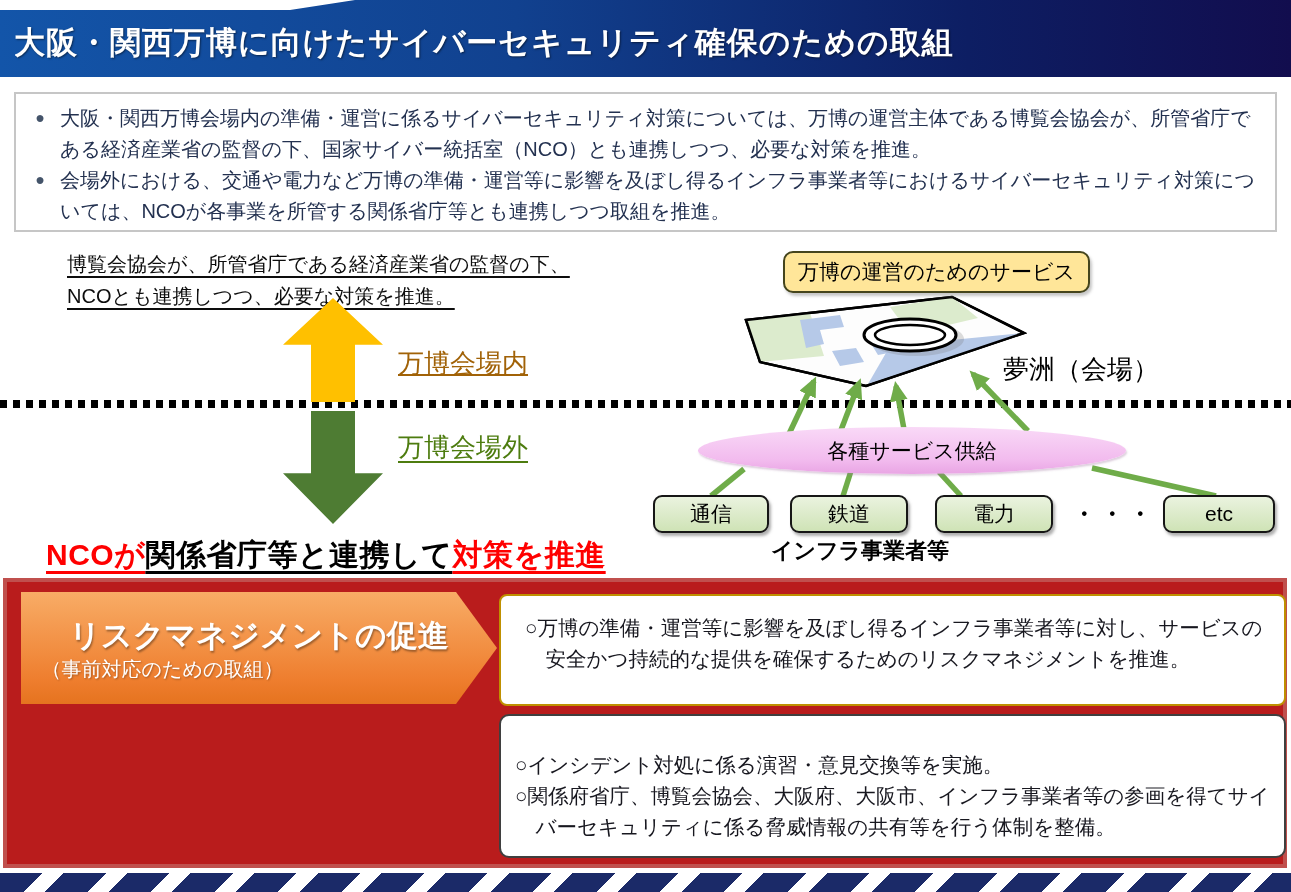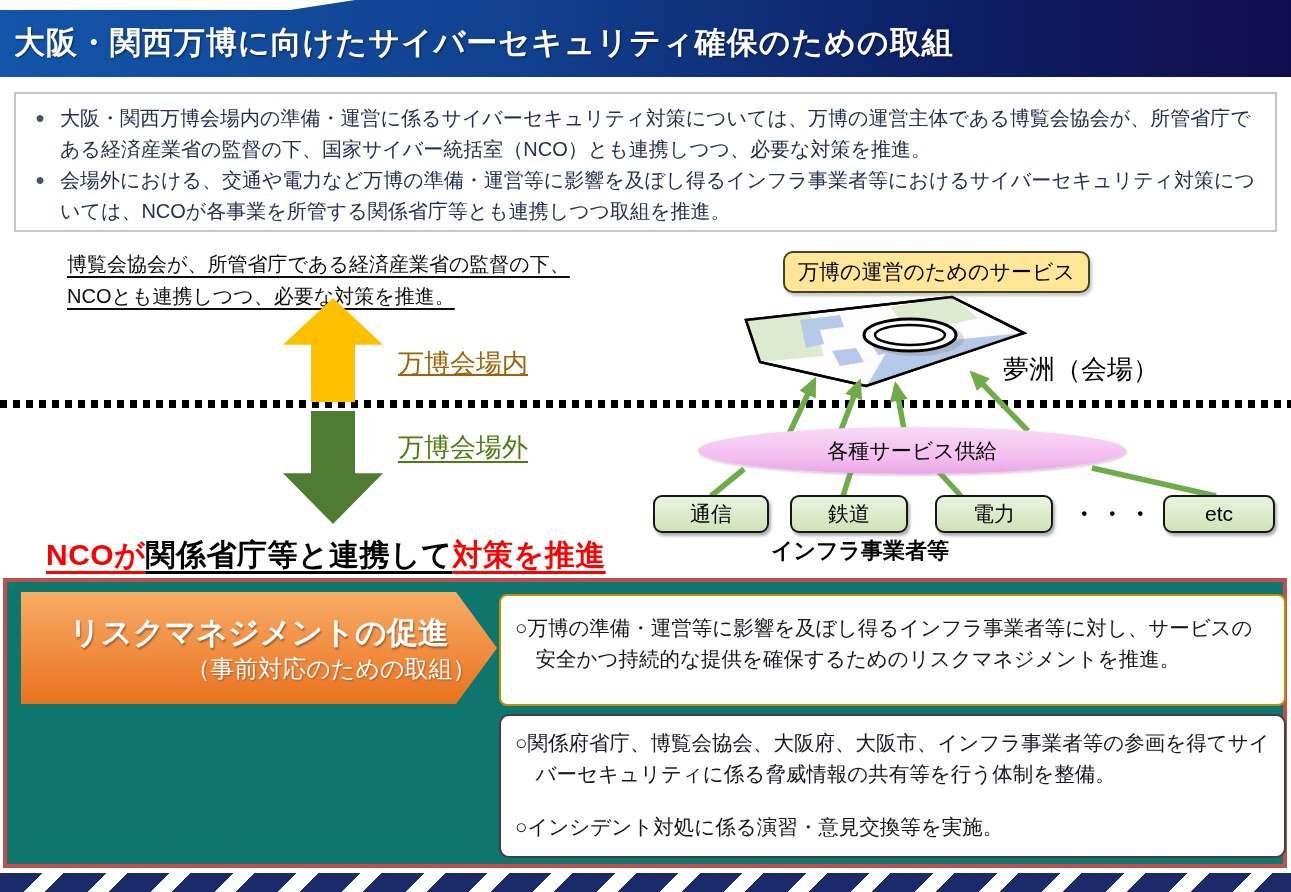--- a/index.html
+++ b/index.html
@@ -60,32 +60,32 @@
   .pbox.b2{left:790px;width:118px;}
   .pbox.b3{left:935px;width:118px;}
   .pbox.b4{left:1163px;width:112px;}
   .dots{position:absolute;left:1068px;top:258px;width:92px;text-align:center;font-size:24px;
         font-weight:700;color:#000;letter-spacing:4px;}
   .pcaption{position:absolute;left:735px;top:296px;width:250px;text-align:center;
             font-size:22px;font-weight:800;color:#000;}
 
   
   .frame{position:absolute;left:3px;top:578px;width:1284px;height:290px;box-sizing:border-box;
-         border:4px solid #C0504D;background:#0f766e;}
+         border:4px solid #C0504D;background:#b91c1c;}
   .barrow{position:absolute;left:14px;width:476px;clip-path:polygon(0 0,435px 0,100% 50%,435px 100%,0 100%);
           display:flex;flex-direction:column;align-items:center;justify-content:center;}
   .barrow .t1{width:435px;text-align:center;color:#fff;font-size:31px;font-weight:800;
               text-shadow:1px 2px 2px rgba(0,0,0,.35);}
-  .barrow .t2{width:435px;text-align:right;color:#fff;font-size:24px;line-height:1.25;
+  .barrow .t2{width:435px;text-align:left;color:#fff;font-size:20px;line-height:1.25;
               text-shadow:1px 1px 2px rgba(0,0,0,.3);}
   .row1-arrow{top:10px;height:112px;background:linear-gradient(180deg,#F8AC66 0%,#EE7D2D 80%,#E5731F 100%);}
   .row2-arrow{top:132px;height:142px;background:linear-gradient(180deg,#9BCA6C 0%,#6FA845 75%,#5F9A38 100%);}
   .tbox{position:absolute;left:492px;width:787px;background:#fff;box-sizing:border-box;
         font-size:20.5px;color:#17171f;line-height:1.5;}
-  .row1-box{top:12px;height:112px;border:2px solid #BF9000;border-radius:8px;padding:17px 14px 0 14px;}
+  .row1-box{top:12px;height:112px;border:2px solid #BF9000;border-radius:8px;padding:17px 14px 0 24px;}
   .row2-box{top:132px;height:144px;border:2px solid #3F3F3F;border-radius:10px;padding:12px 14px 0 14px;}
   .hang{padding-left:1em;text-indent:-1em;}
   .row2-box .p2{margin-top:22px;}
   .pre{white-space:pre-line;}
 
   
   .stripes{position:absolute;left:0;top:873px;width:1291px;height:19px;
            background:repeating-linear-gradient(135deg,#1B2A68 0 30px,#ffffff 30px 45px);}
 </style>
 </head>
@@ -181,20 +181,20 @@
 
     <div class="barrow row1-arrow">
       <div class="t1">リスクマネジメントの促進</div>
       <div class="t2">（事前対応のための取組）</div>
     </div>
     <div class="tbox row1-box">
       <div class="hang">○万博の準備・運営等に影響を及ぼし得るインフラ事業者等に対し、サービスの安全かつ持続的な提供を確保するためのリスクマネジメントを推進。</div>
     </div>
 
     <div class="tbox row2-box">
+      <div class="hang p2">○インシデント対処に係る演習・意見交換等を実施。</div>
       <div class="hang p1">○関係府省庁、博覧会協会、大阪府、大阪市、インフラ事業者等の参画を得てサイバーセキュリティに係る脅威情報の共有等を行う体制を整備。</div>
-      <div class="hang p2">○インシデント対処に係る演習・意見交換等を実施。</div>
     </div>
   </div>
 
   <div class="stripes"></div>
 
 </div>
 
 </body></html>

